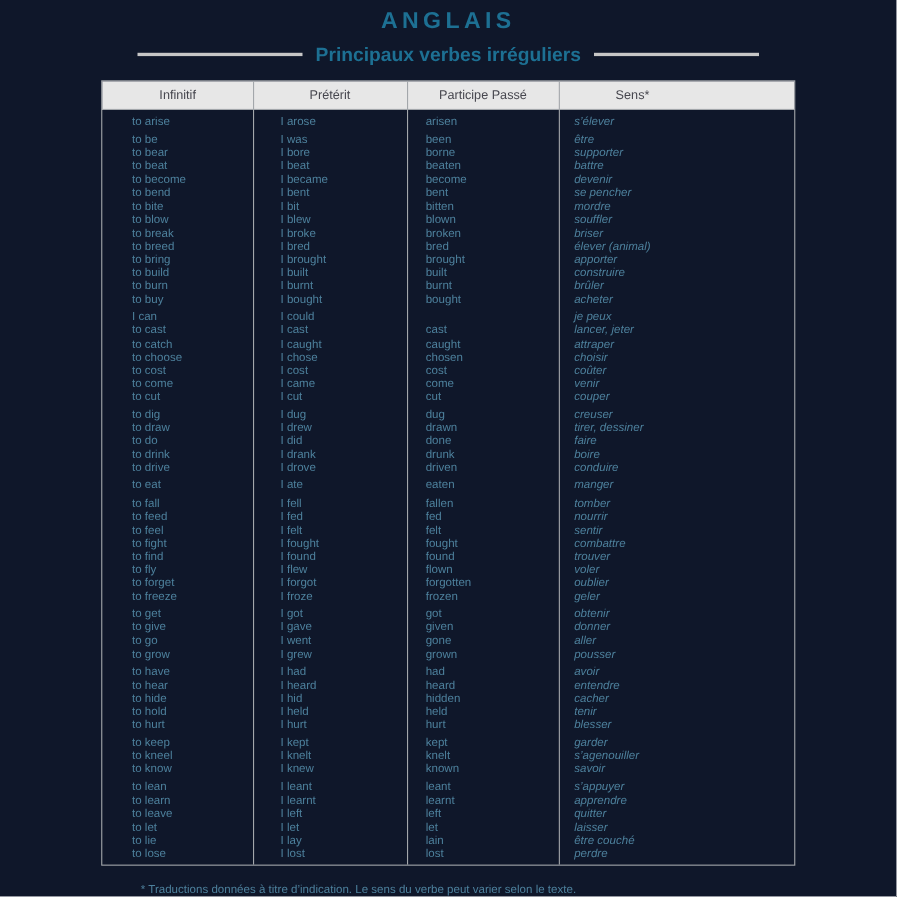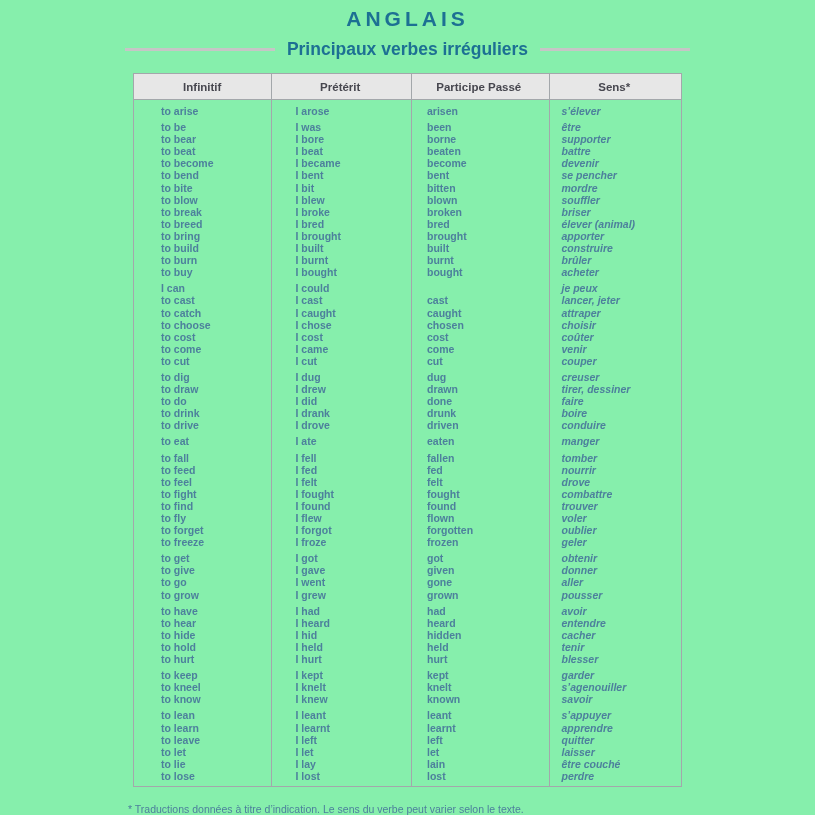--- a/index.html
+++ b/index.html
@@ -2,21 +2,21 @@
 <html><head>
 <meta charset="utf-8">
 <style>
   * { margin: 0; padding: 0; box-sizing: border-box; }
   html, body { background: #ffffff; }
   .page {
     position: relative;
     width: 815px;
     height: 815px;
     overflow: hidden;
-    background: #86efac;
+    background: #0f172a;
     font-family: "Liberation Sans", sans-serif;
   }
   .title {
     margin-top: 7px;
     text-align: center;
     font-size: 21px;
     font-weight: bold;
     letter-spacing: 4px;
     color: #1d7093;
   }
@@ -33,24 +33,23 @@
   }
   .subtitle {
     padding: 0 12px;
     font-size: 17.5px;
     font-weight: bold;
     color: #1d7093;
     white-space: nowrap;
   }
   .vtable {
     position: relative;
-    width: 549px;
+    width: 631px;
     margin: 13px auto 16px auto;
     border: 1px solid #a3a7ab;
-    font-weight: bold;
   }
   .thead {
     display: flex;
     height: 26px;
     background: #e7e7e7;
     border-bottom: 1px solid #a3a7ab;
   }
   .th {
     display: flex;
     align-items: center;
@@ -300,21 +299,21 @@
           <div class="row">
             <div class="cell c0">to feed</div>
             <div class="cell c1">I fed</div>
             <div class="cell c2">fed</div>
             <div class="cell c3">nourrir</div>
           </div>
           <div class="row">
             <div class="cell c0">to feel</div>
             <div class="cell c1">I felt</div>
             <div class="cell c2">felt</div>
-            <div class="cell c3">drove</div>
+            <div class="cell c3">sentir</div>
           </div>
           <div class="row">
             <div class="cell c0">to fight</div>
             <div class="cell c1">I fought</div>
             <div class="cell c2">fought</div>
             <div class="cell c3">combattre</div>
           </div>
           <div class="row">
             <div class="cell c0">to find</div>
             <div class="cell c1">I found</div>

